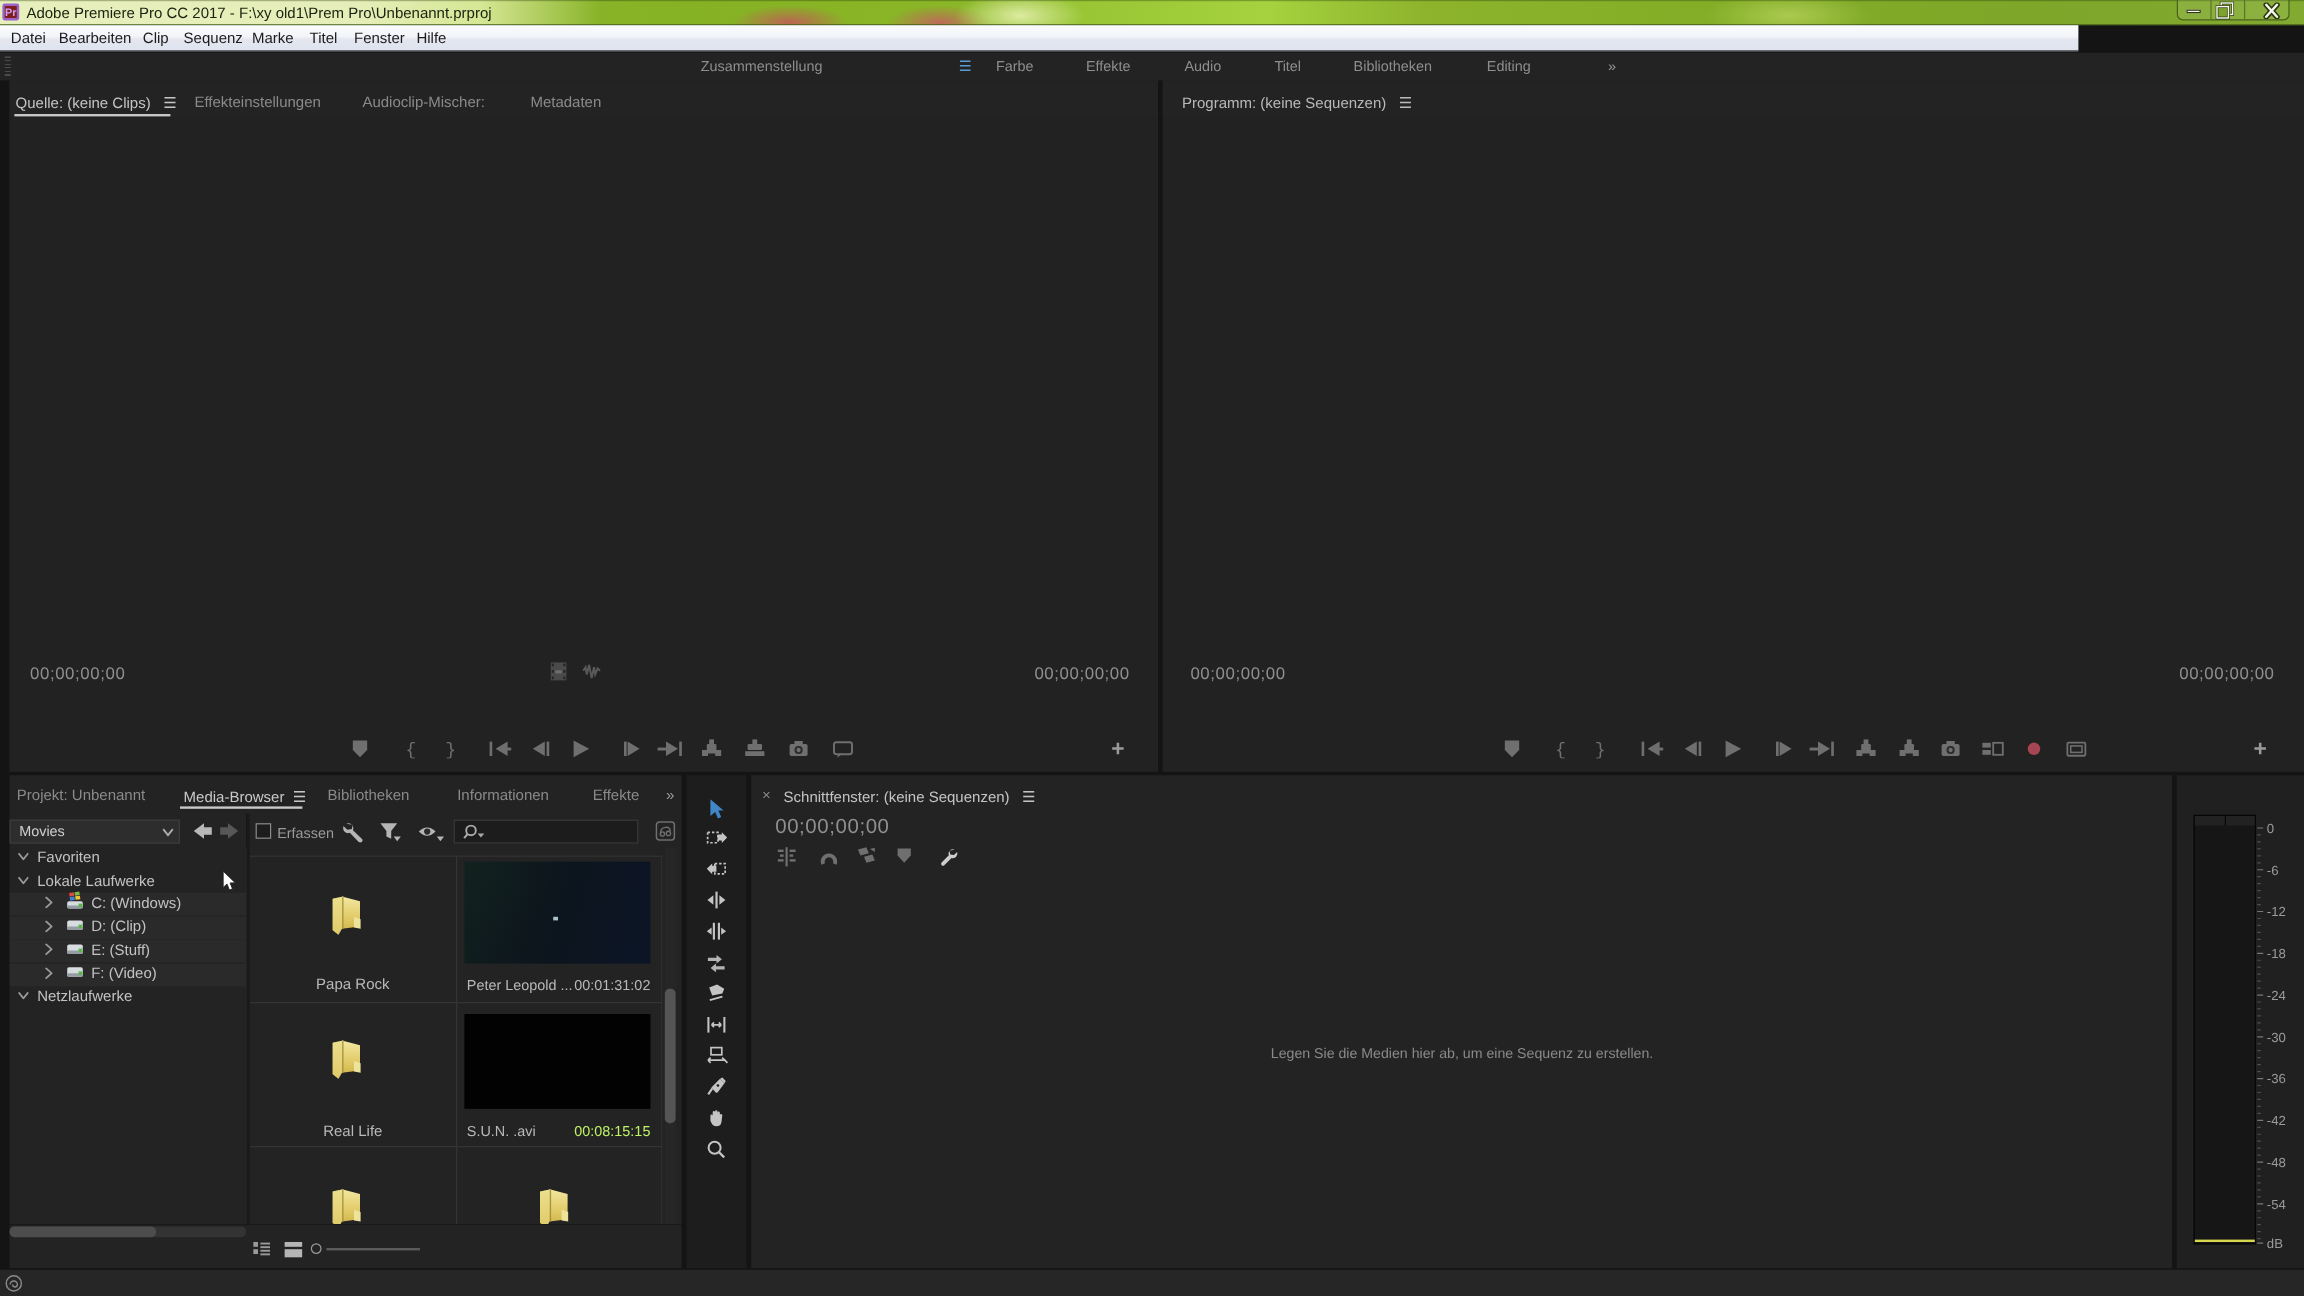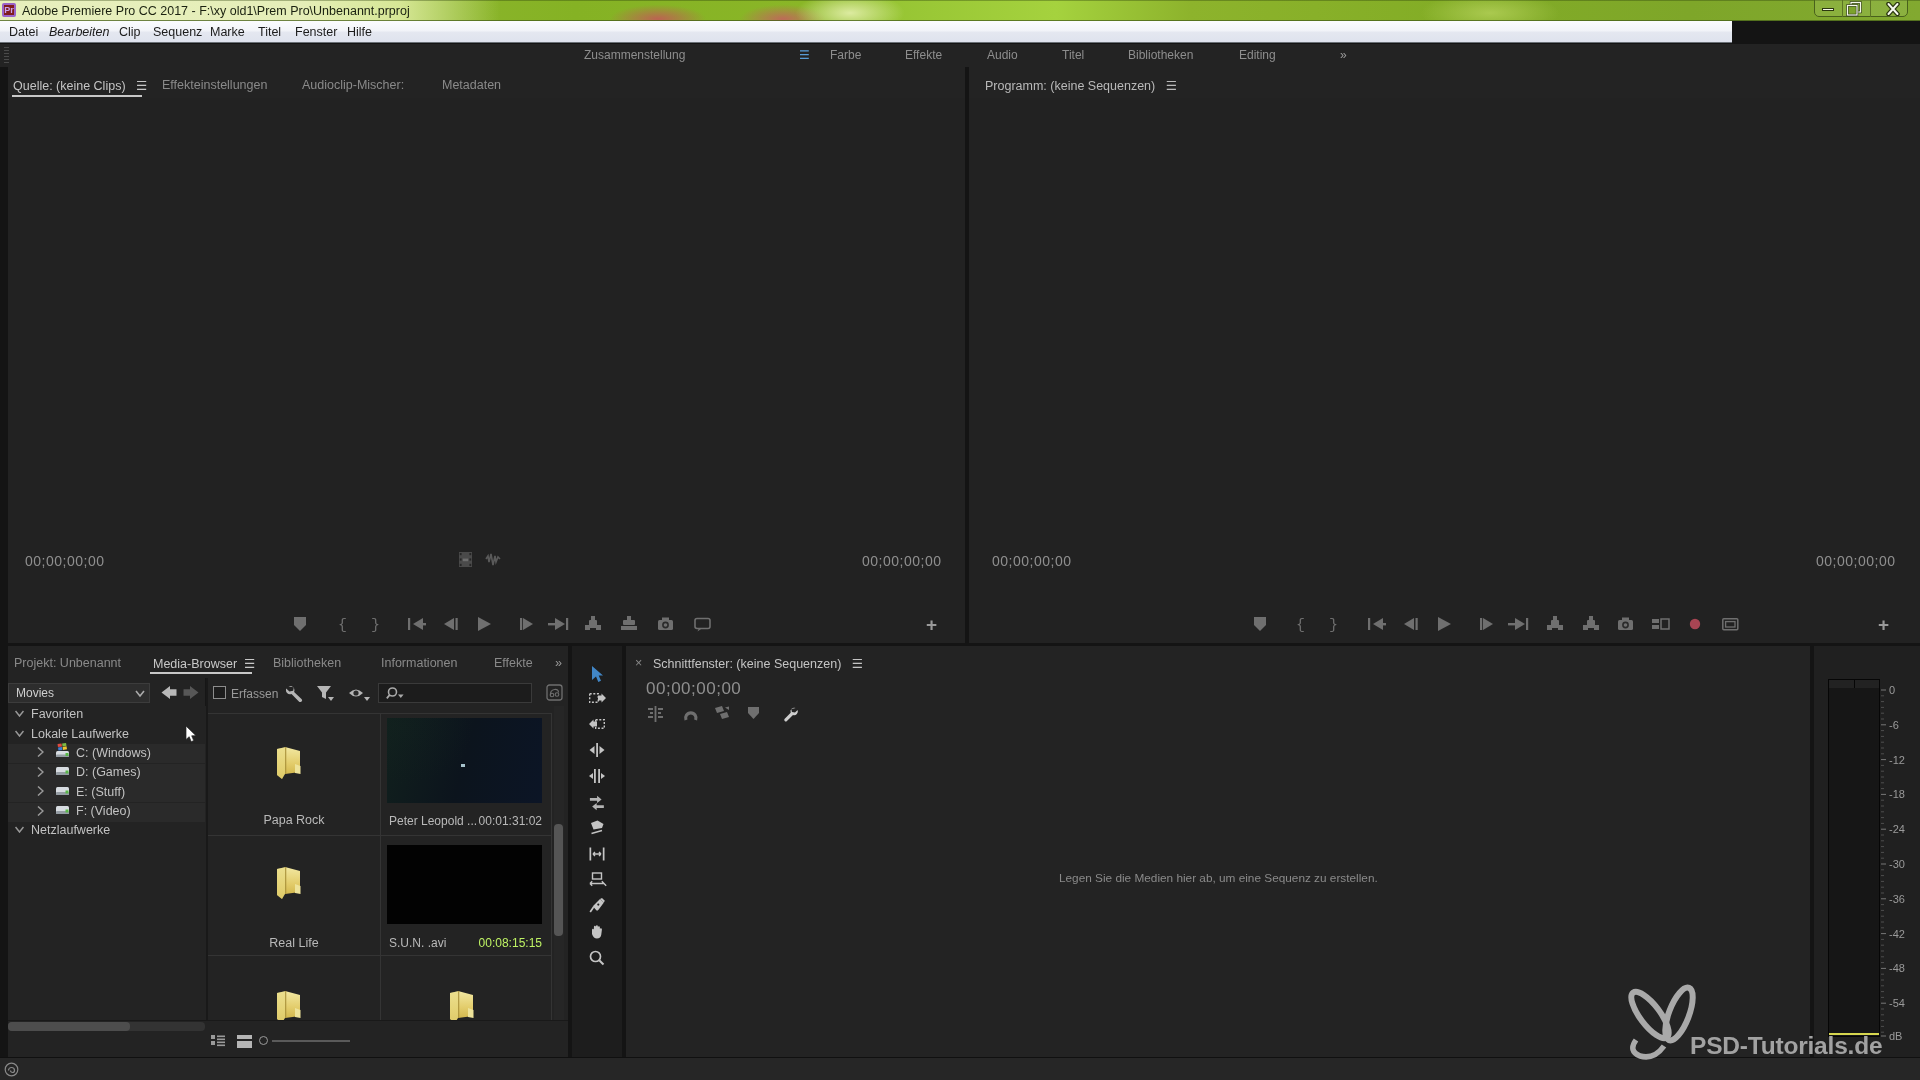--- a/index.html
+++ b/index.html
@@ -59,21 +59,21 @@
     <svg class="abs" style="left:1884px;top:2px;" width="18" height="14" viewBox="0 0 18 14">
       <path d="M4.5 2 L13.5 12 M13.5 2 L4.5 12" stroke="#2c3810" stroke-width="4.6" stroke-linecap="round"></path>
       <path d="M4.5 2 L13.5 12 M13.5 2 L4.5 12" stroke="#f6f8ee" stroke-width="2" stroke-linecap="round"></path>
     </svg>
   </div>
 
   <div class="abs" id="menubar" style="left:0;top:21px;width:1732px;height:22px;
        background:linear-gradient(180deg,#fbfcfe 0%,#f2f4f9 45%,#e4e7f0 55%,#dfe3ee 100%);border-bottom:1px solid #6a7076;">
     <div class="abs" style="top:4px;left:0;width:1920px;height:16px;color:#1c1c1c;font-size:12.5px;">
       <span class="abs" style="left:9px;">Datei</span>
-      <span class="abs" style="left:49px;font-style:italic;">Bearbeiten</span>
+      <span class="abs" style="left:49px;">Bearbeiten</span>
       <span class="abs" style="left:119px;">Clip</span>
       <span class="abs" style="left:153px;">Sequenz</span>
       <span class="abs" style="left:210px;">Marke</span>
       <span class="abs" style="left:258px;">Titel</span>
       <span class="abs" style="left:295px;">Fenster</span>
       <span class="abs" style="left:347px;">Hilfe</span>
     </div>
   </div>
 
   <div class="abs" id="wsbar" style="left:0;top:44px;width:1920px;height:23px;background:#232323;">
@@ -277,21 +277,21 @@
           <path d="M0.5 1 L4.5 6 L8.5 1" stroke="#999" stroke-width="1.5" fill="none"></path>
         </svg>
       <span class="abs" style="left:23px;top:81px;">Lokale Laufwerke</span>
       <svg class="abs" style="left:29px;top:101px;" width="7" height="10">
           <path d="M1 0.5 L6 5 L1 9.5" stroke="#999" stroke-width="1.5" fill="none"></path>
         </svg>
       <span class="abs" style="left:68px;top:100px;">C: (Windows)</span>
       <svg class="abs" style="left:29px;top:121px;" width="7" height="10">
           <path d="M1 0.5 L6 5 L1 9.5" stroke="#999" stroke-width="1.5" fill="none"></path>
         </svg>
-      <span class="abs" style="left:68px;top:119px;">D: (Games)</span>
+      <span class="abs" style="left:68px;top:119px;">D: (Clip)</span>
       <svg class="abs" style="left:29px;top:140px;" width="7" height="10">
           <path d="M1 0.5 L6 5 L1 9.5" stroke="#999" stroke-width="1.5" fill="none"></path>
         </svg>
       <span class="abs" style="left:68px;top:139px;">E: (Stuff)</span>
       <svg class="abs" style="left:29px;top:160px;" width="7" height="10">
           <path d="M1 0.5 L6 5 L1 9.5" stroke="#999" stroke-width="1.5" fill="none"></path>
         </svg>
       <span class="abs" style="left:68px;top:158px;">F: (Video)</span>
       <svg class="abs" style="left:7px;top:180px;" width="9" height="7">
           <path d="M0.5 1 L4.5 6 L8.5 1" stroke="#999" stroke-width="1.5" fill="none"></path>
@@ -562,24 +562,14 @@
     </svg>
   </div>
 
   <div class="abs" id="statusbar" style="left:0;top:1057px;width:1920px;height:23px;background:#262626;border-top:1px solid #101010;">
     <svg class="abs" style="left:4px;top:4px;" width="15" height="15" viewBox="0 0 15 15">
       <circle cx="7.5" cy="7.5" r="6.3" fill="none" stroke="#8a8a8a" stroke-width="1.2"></circle>
       <path d="M4.5 8.5 a3 3 0 1 1 6 0 a2 2 0 1 1 -4 0" fill="none" stroke="#8a8a8a" stroke-width="1.2"></path>
     </svg>
   </div>
 
-  <div class="abs" id="wm" style="left:1624px;top:980px;width:296px;height:80px;">
-    <svg class="abs" style="left:0;top:0;" width="90" height="82" viewBox="0 0 90 82">
-      <g fill="none" stroke="#a9a9a9">
-        <ellipse cx="26" cy="35" rx="28" ry="10" stroke-width="6" transform="rotate(53 26 35)"></ellipse>
-        <ellipse cx="55" cy="34" rx="28" ry="10" stroke-width="6" transform="rotate(-69 55 34)"></ellipse>
-        <path d="M40 66 Q30 80 16 76 Q4 71 12 60" stroke-width="5.5"></path>
-      </g>
-    </svg>
-    <span class="abs" style="left:66px;top:52px;color:#a2a2a2;font-size:24.5px;font-weight:bold;letter-spacing:-0.2px;">PSD-Tutorials.de</span>
-  </div>
 
 </div>
 
 </body></html>

